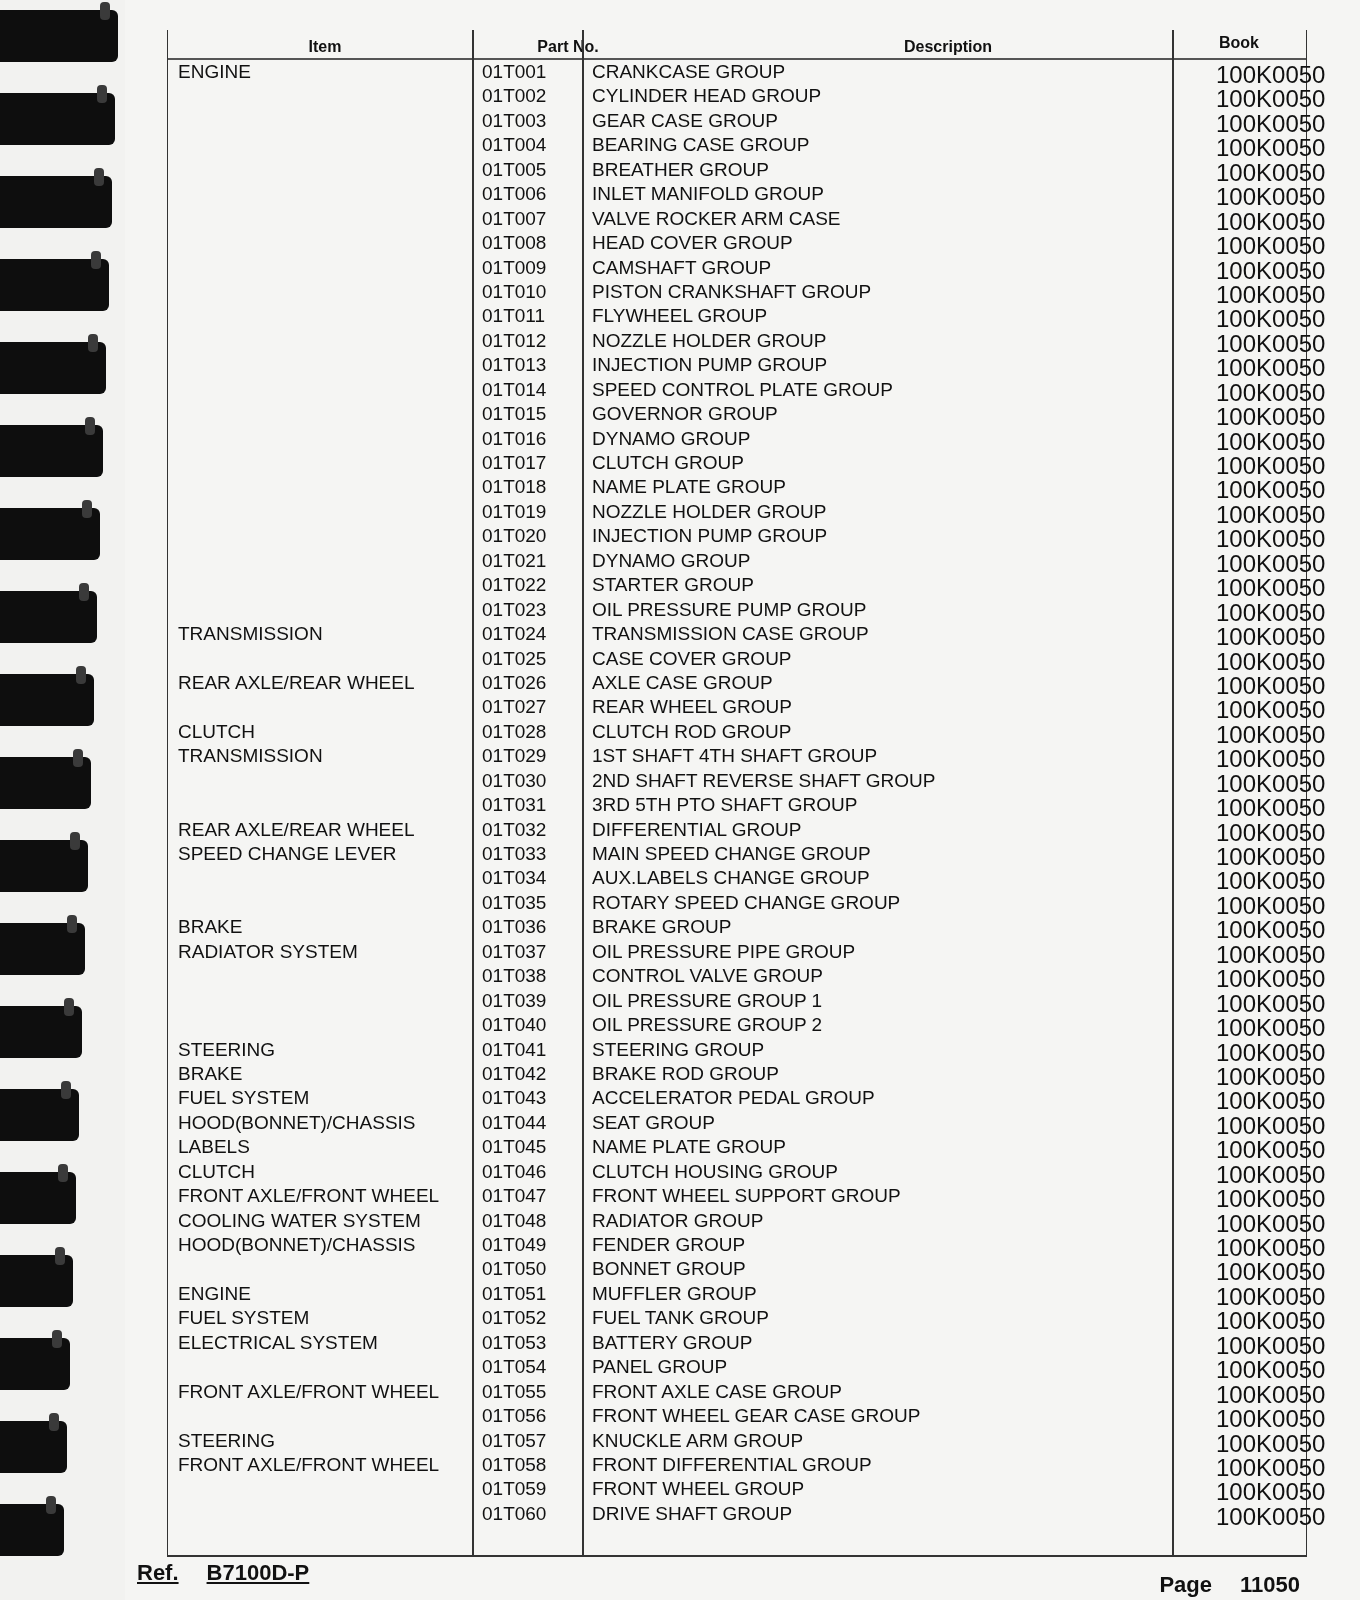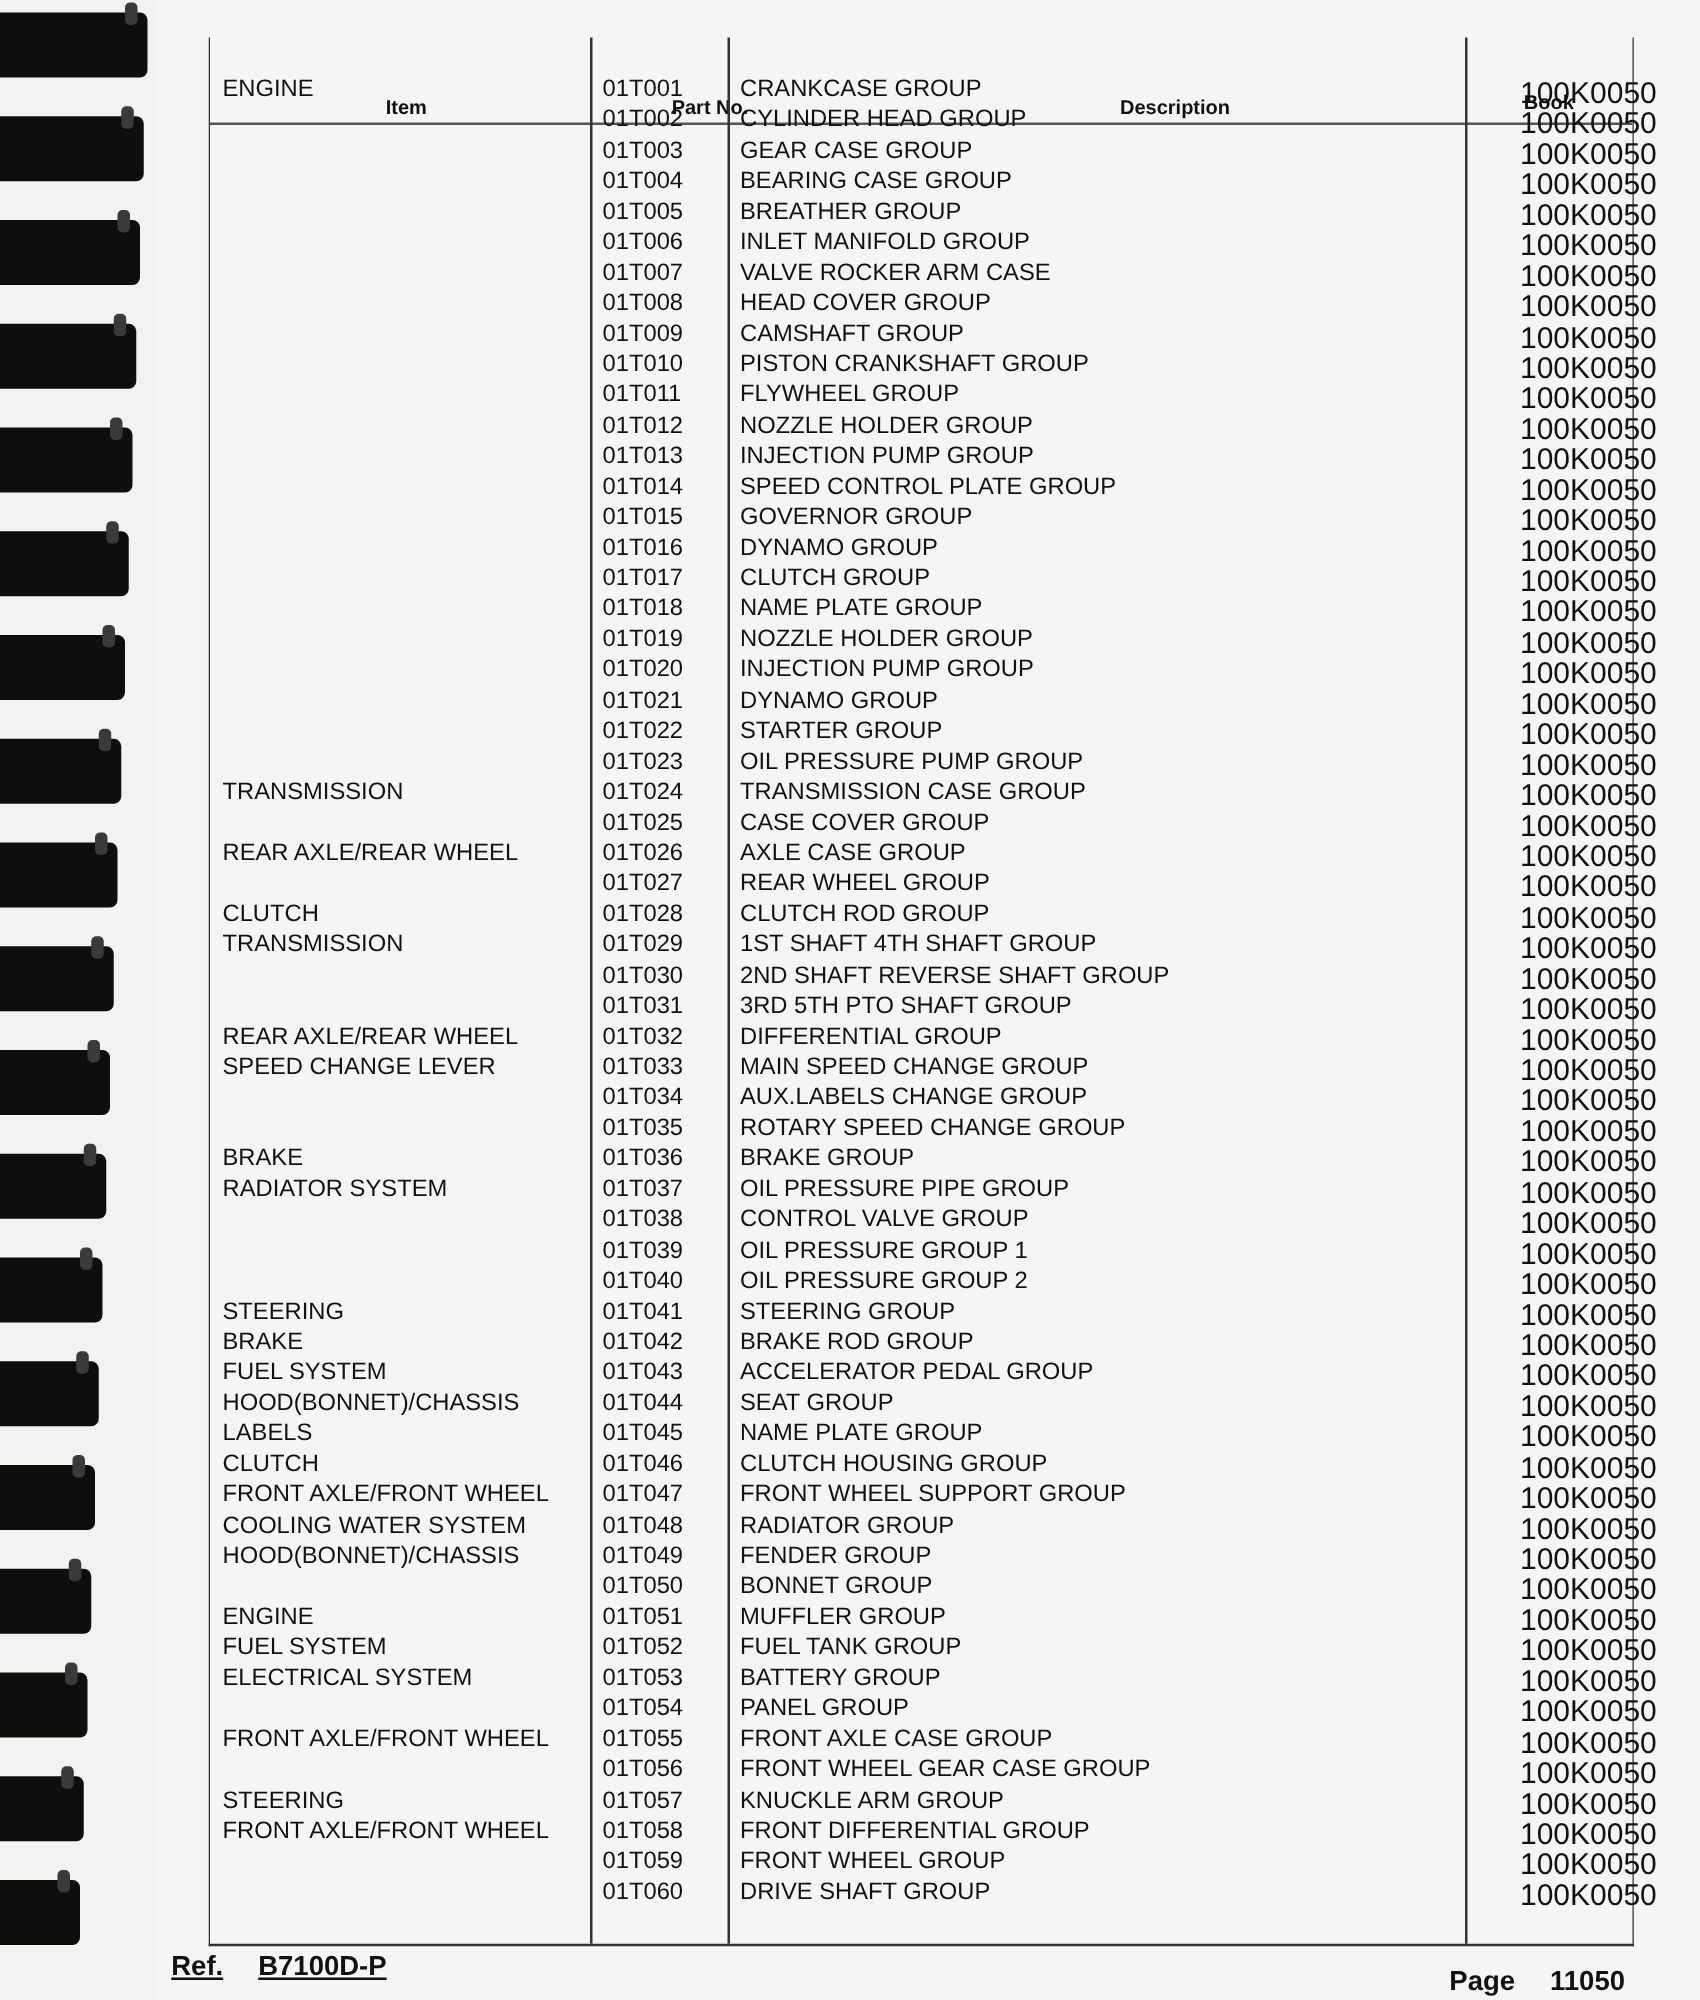--- a/index.html
+++ b/index.html
@@ -2,21 +2,21 @@
 <html><head>
 <meta charset="utf-8">
 <style>
   html,body{margin:0;padding:0;}
   body{width:1360px;height:1600px;background:#f2f2f0;position:relative;overflow:hidden;font-family:"Liberation Sans",sans-serif;color:#111;}
   .binding{position:absolute;left:0;top:0;width:125px;height:1600px;}
   .ring{position:absolute;left:0;height:52px;background:#0e0e0e;border-radius:0 6px 6px 0;}
   .ring::after{content:"";position:absolute;right:8px;top:-8px;width:10px;height:18px;background:#3a3a3a;border-radius:4px;}
   .page{position:absolute;left:125px;top:0;width:1235px;height:1600px;background:#f5f5f3;}
   .table{position:absolute;left:42px;top:30px;width:1138px;height:1525px;border-left:1.5px solid #333;border-right:1.5px solid #333;border-bottom:2px solid #333;}
-  .hdr{position:absolute;top:0;height:28px;border-bottom:2.5px solid #555;left:0;right:0;margin-top:40px;}
+  .hdr{position:absolute;top:0;height:28px;border-bottom:2.5px solid #555;left:0;right:0;}
   .hcell{position:absolute;top:8px;font-size:16px;font-weight:bold;text-align:center;}
   .vline{position:absolute;top:0;bottom:0;width:1.5px;background:#333;}
   .rows{position:absolute;top:30px;left:0;right:0;}
   .row{position:relative;height:24.45px;font-weight:normal;font-size:19px;white-space:nowrap;}
   .row span{position:absolute;top:1px;}
   .c-item{left:10px;}
   .c-part{left:314px;}
   .c-desc{left:424px;}
   .c-book{left:1048px;font-size:24px;}
   .footer-ref{position:absolute;left:12px;top:1560px;font-size:22px;font-weight:bold;text-decoration:underline;}
@@ -47,21 +47,21 @@
     <div class="ring" style="top: 1338px; width: 70px;"></div>
     <div class="ring" style="top: 1421px; width: 67px;"></div>
     <div class="ring" style="top: 1504px; width: 64px;"></div>
   </div>
 
 <div class="page">
   <div class="table">
     <div class="hdr">
       <div class="hcell" style="left:0;width:314px;">Item</div>
       <div class="hcell" style="left:306px;width:110px;padding-left:39px;">Part No.</div>
-      <div class="hcell" style="left:392px;width:712px;padding-left:24px;">Description</div>
+      <div class="hcell" style="left:424px;width:712px;">Description</div>
       <div class="hcell" style="left:1006px;width:130px;top:4px;">Book</div>
     </div>
     <div class="vline" style="left:304px;"></div>
     <div class="vline" style="left:414px;"></div>
     <div class="vline" style="left:1004px;"></div>
     <div class="rows" id="rows">
         <div class="row">
           <span class="c-item">ENGINE</span>
           <span class="c-part">01T001</span>
           <span class="c-desc">CRANKCASE GROUP</span>

